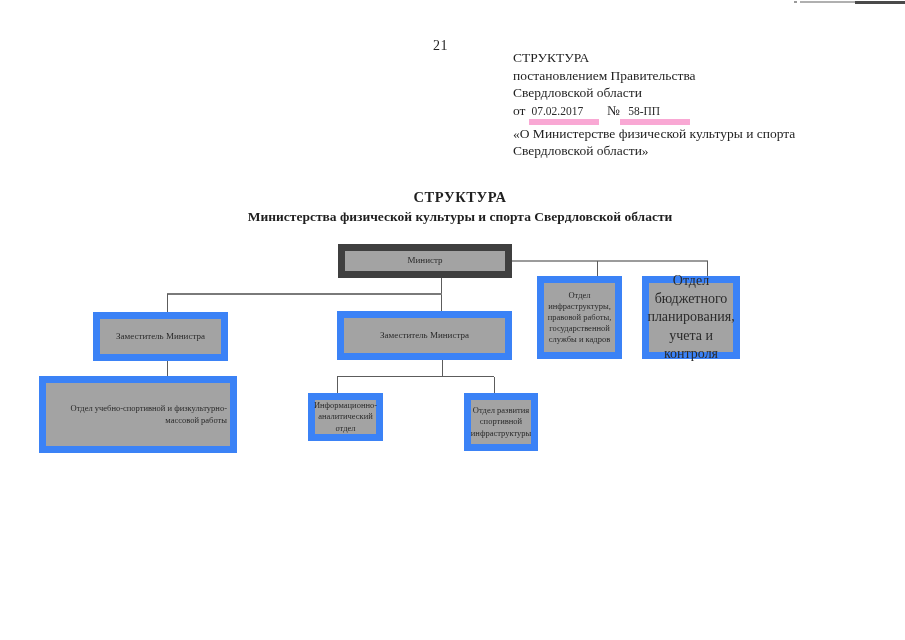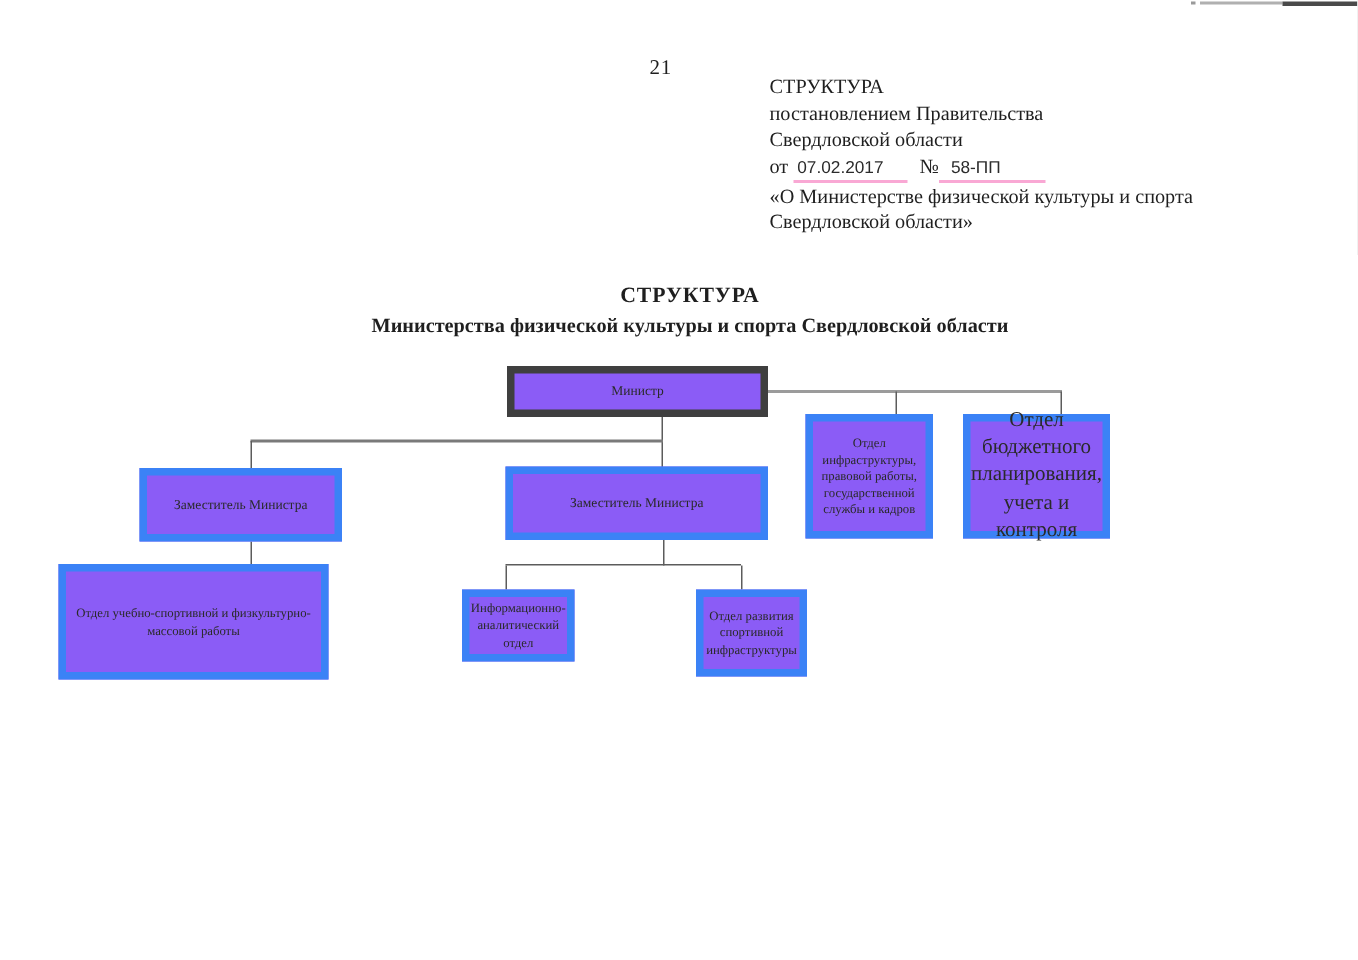--- a/index.html
+++ b/index.html
@@ -21,56 +21,56 @@
   .page-number {
     position: absolute; left: 433px; top: 38px;
     font-size: 14px; letter-spacing: 0.5px;
   }
 
   .approval {
     position: absolute; left: 513px; top: 49px; width: 370px;
     font-size: 13.5px; line-height: 17.6px; white-space: nowrap;
   }
   .fill {
-    font-family: Liberation Sans, sans-serif;
+    font-family: Liberation Serif, serif;
     font-size: 11.5px;
     color: #2b2b2b;
-    border-bottom: 2px solid #f9a8d4;
+    border-bottom: 6px solid #f9a8d4;
     display: inline-block;
     line-height: 13px;
   }
   .fill-date { margin-left: 4px; padding: 0 16px 1px 2px; }
   .no-sign   { margin-left: 8px; }
   .fill-num  { margin-left: 0; padding: 0 30px 1px 8px; }
 
   .title-block {
     position: absolute; left: 15px; top: 189px; width: 890px;
     text-align: center; font-weight: bold;
   }
   .title-line1 { font-size: 14.5px; letter-spacing: 0.6px; }
   .title-line2 { font-size: 13.5px; margin-top: 3px; }
 
   
   .node {
     position: absolute;
-    border: 5px solid #3b82f6;
-    background: #8b5cf6;
+    border: 7px solid #3b82f6;
+    background: #a3a3a3;
     display: flex; align-items: center; justify-content: center;
     text-align: center;
     color: #2a2a2a;
     line-height: 1.3;
     padding: 0 3px;
     box-sizing: border-box;
   }
   .n-minister      { left: 338px; top: 244px; width: 174px; height: 34px; font-size: 9px;   border-color: #3f3f3f; }
   .n-deputy-left   { left:  93px; top: 312px; width: 135px; height: 49px; font-size: 9px; }
   .n-deputy-center { left: 337px; top: 311px; width: 175px; height: 49px; font-size: 9px; }
   .n-dept-org      { left: 537px; top: 276px; width:  85px; height: 83px; font-size: 8.5px; }
   .n-dept-budget   { left: 642px; top: 276px; width:  98px; height: 83px; font-size: 14px; }
-  .n-dept-sport    { left:  39px; top: 376px; width: 180px; height: 77px; font-size: 8.5px; }
+  .n-dept-sport    { left:  39px; top: 376px; width: 198px; height: 77px; font-size: 8.5px; text-align: right; }
   .n-dept-info     { left: 308px; top: 393px; width:  75px; height: 48px; font-size: 8.5px; }
   .n-dept-infra    { left: 464px; top: 393px; width:  74px; height: 58px; font-size: 8.5px; }
 
   
   .line { position: absolute; background: #5c5c5c; }
   .l-min-right     { left: 512px; top: 260px; width: 196px; height: 2px; background: #9b9b9b; }
   .l-v-org         { left: 597px; top: 261px; width: 1px;  height: 15px; }
   .l-v-budget      { left: 707px; top: 261px; width: 1px;  height: 15px; }
   .l-v-min-down    { left: 441px; top: 278px; width: 1px;  height: 34px; }
   .l-h-deputies    { left: 167px; top: 293px; width: 275px; height: 2px; background: #7a7a7a; }

